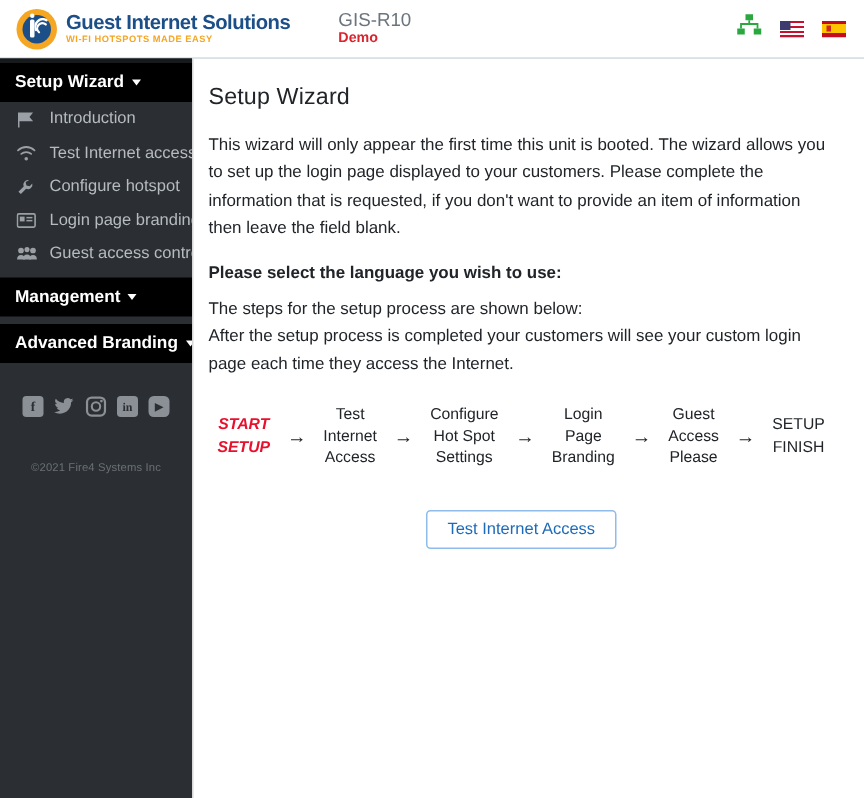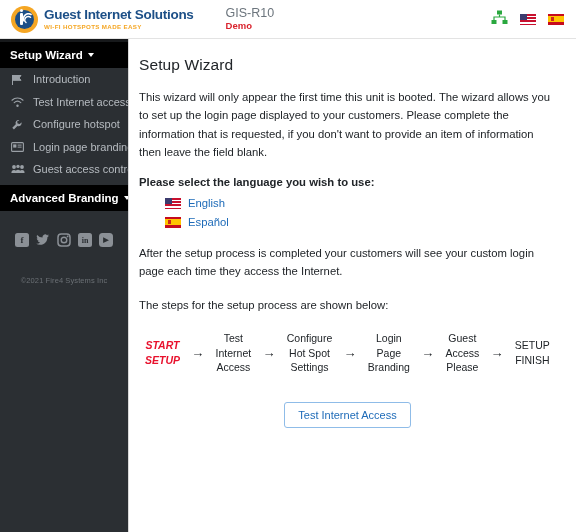--- a/index.html
+++ b/index.html
@@ -276,20 +276,24 @@
           <circle cx="11" cy="3" r="1.9" fill="#9aa0a6"></circle>
           <path d="M0.4 9 q0 -3 2.6 -3 q2.6 0 2.6 3 Z" fill="#9aa0a6"></path>
           <path d="M4.4 9 q0 -3.3 2.6 -3.3 q2.6 0 2.6 3.3 Z" fill="#9aa0a6"></path>
           <path d="M8.4 9 q0 -3 2.6 -3 q2.6 0 2.6 3 Z" fill="#9aa0a6"></path>
         </svg>
       </span>
       <span class="si-label">Guest access control</span>
     </div>
 
 
+    <div class="side-section" style="margin-top:5px">
+      <span>Management</span>
+      <span class="caret"></span>
+    </div>
 
     <div class="side-section" style="margin-top:5px">
       <span>Advanced Branding</span>
       <span class="caret"></span>
     </div>
 
     <div class="side-social">
       <span class="soc">f</span>
       <span class="soc tw">
         <svg width="14" height="12" viewBox="0 0 14 12">
@@ -311,42 +315,24 @@
   </div>
 
   <div class="main">
 
     <h1 class="page-title">Setup Wizard</h1>
 
     <p class="body-text">This wizard will only appear the first time this unit is booted. The wizard allows you to set up the login page displayed to your customers. Please complete the information that is requested, if you don't want to provide an item of information then leave the field blank.</p>
 
     <p class="lang-head">Please select the language you wish to use:</p>
 
-    <div class="lang-list">
-      <div class="lang-row">
-        <span class="flag-ico flag-us">
-          <span class="stripes"></span>
-            <span class="canton"></span>
-        </span>
-        <a class="lang-link">English</a>
-      </div>
-      <div class="lang-row">
-        <span class="flag-ico flag-es">
-          <span class="bar-top"></span>
-            <span class="bar-mid"></span>
-            <span class="bar-bot"></span>
-            <span class="crest"></span>
-        </span>
-        <a class="lang-link">Español</a>
-      </div>
-    </div>
+
+    <p class="body-text" style="margin-bottom:0">The steps for the setup process are shown below:</p>
 
     <p class="body-text">After the setup process is completed your customers will see your custom login page each time they access the Internet.</p>
-
-    <p class="body-text" style="margin-bottom:0">The steps for the setup process are shown below:</p>
 
     <div class="steps">
       <div class="step accent">START
 SETUP</div>
       <div class="arrow">→</div>
       <div class="step">Test
 Internet
 Access</div>
       <div class="arrow">→</div>
       <div class="step">Configure

